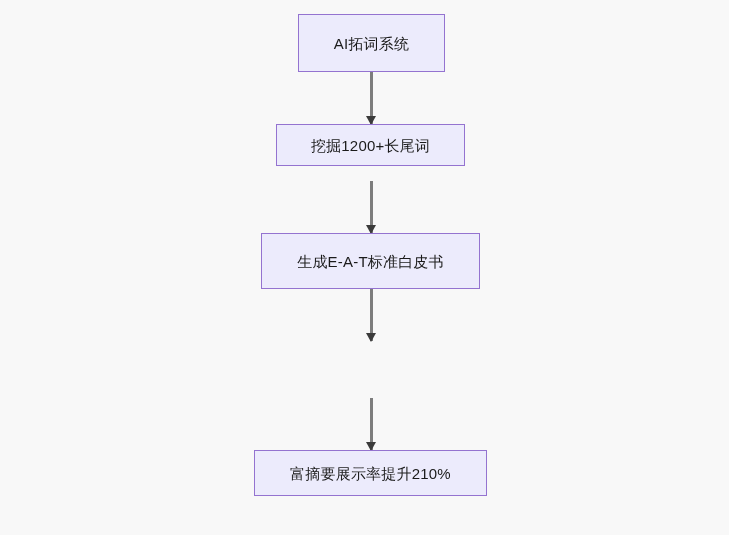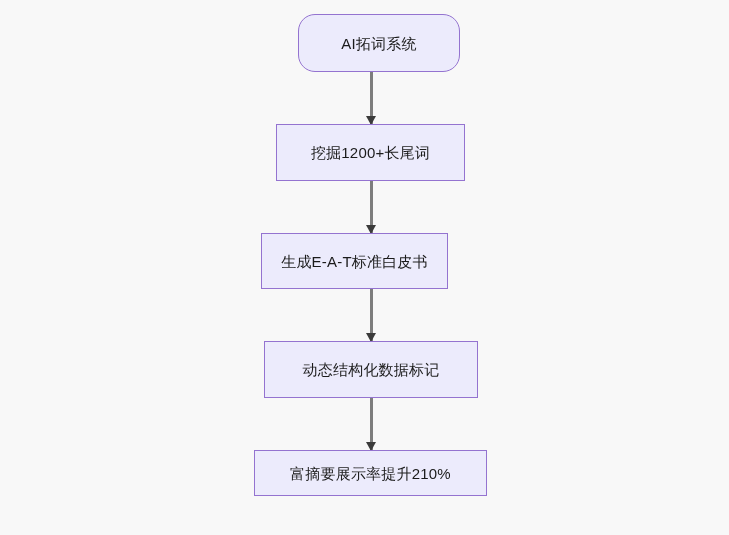--- a/index.html
+++ b/index.html
@@ -33,23 +33,23 @@
   }
   .node-label {
     font-size: 15px;
     line-height: 1;
     color: #1b1b1b;
     letter-spacing: 0.2px;
     white-space: nowrap;
     text-align: center;
   }
 
-  .node-1 { left: 298px; top: 14px;  width: 162px; height: 58px; border-radius: 17px; }
-  .node-2 { left: 276px; top: 124px; width: 189px; height: 57px; }
-  .node-3 { left: 261px; top: 233px; width: 187px; height: 56px; }
+  .node-1 { left: 298px; top: 14px;  width: 147px; height: 58px; }
+  .node-2 { left: 276px; top: 124px; width: 189px; height: 42px; }
+  .node-3 { left: 261px; top: 233px; width: 219px; height: 56px; }
   .node-4 { left: 264px; top: 341px; width: 214px; height: 57px; }
   .node-5 { left: 254px; top: 450px; width: 233px; height: 46px; }
 
   
   .edge {
     position: absolute;
     left: 370px;
     width: 3px;
     z-index: 1;
   }
@@ -102,23 +102,20 @@
 
   <div class="node node-3">
     <span class="node-label">生成E-A-T标准白皮书</span>
   </div>
 
   <div class="edge edge-3">
     <div class="edge-line"></div>
     <div class="edge-arrow"></div>
   </div>
 
-  <div class="node node-4">
-    <span class="node-label">动态结构化数据标记</span>
-  </div>
 
   <div class="edge edge-4">
     <div class="edge-line"></div>
     <div class="edge-arrow"></div>
   </div>
 
   <div class="node node-5">
     <span class="node-label">富摘要展示率提升210%</span>
   </div>
 

